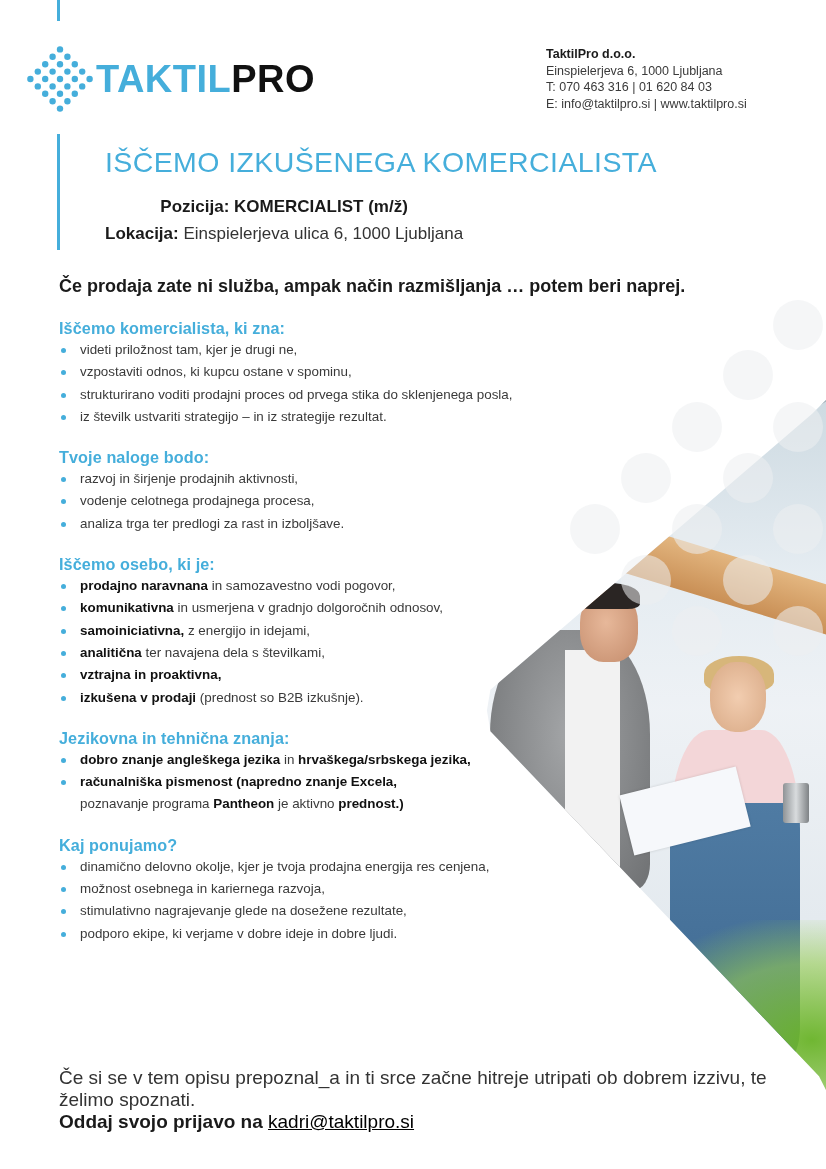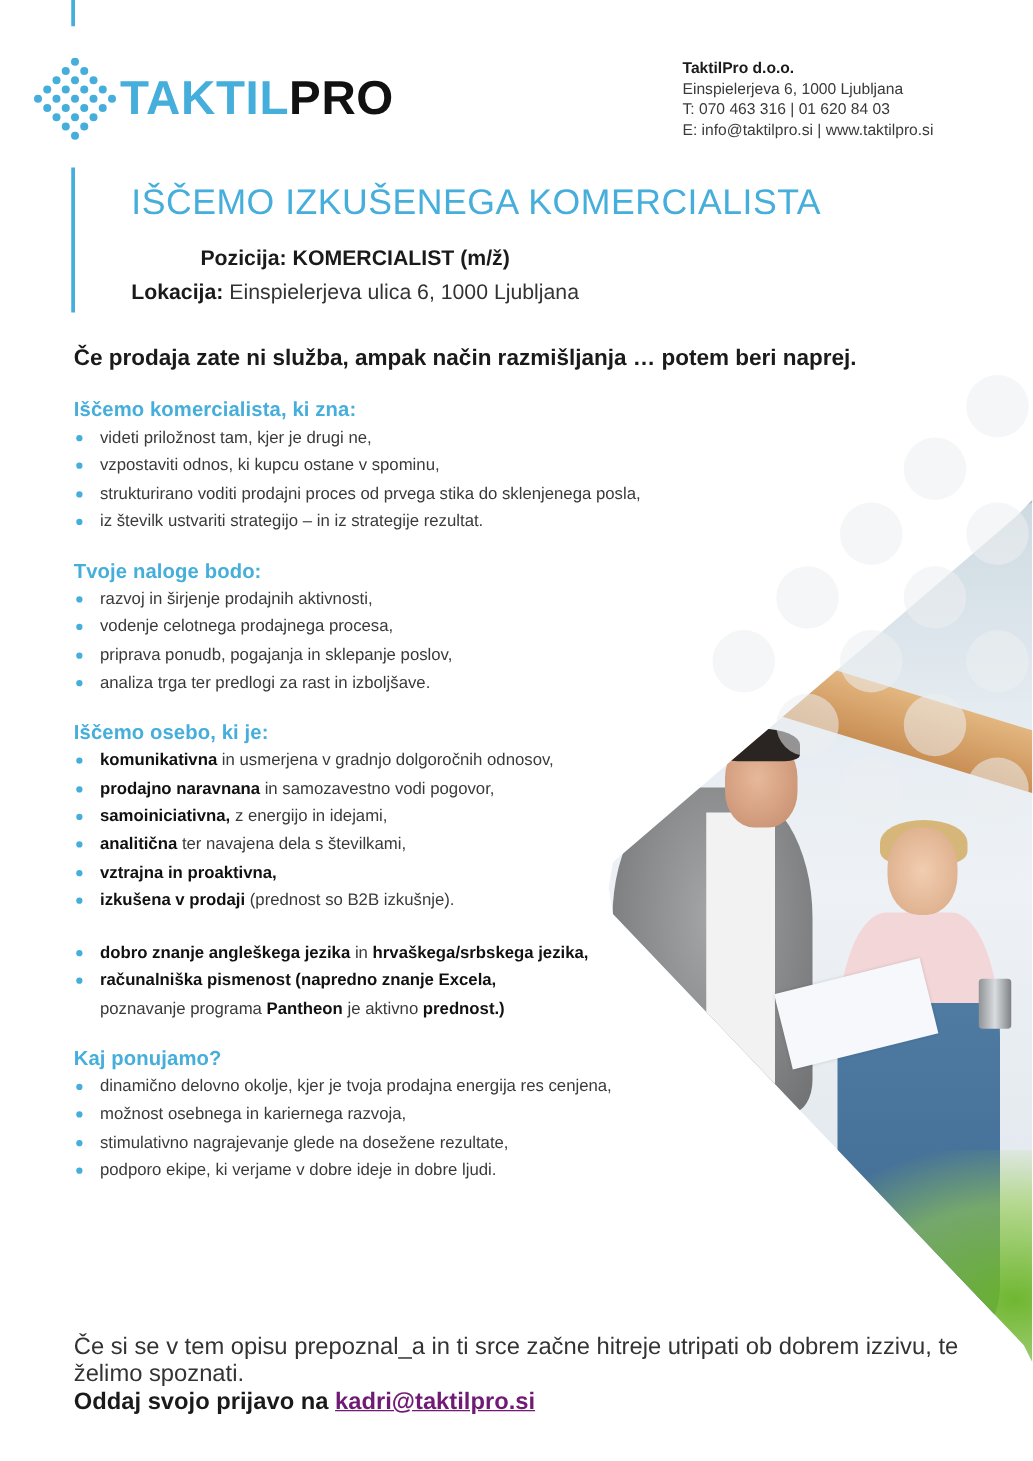--- a/index.html
+++ b/index.html
@@ -32,21 +32,21 @@
   .intro { font-size: 18px; font-weight: 700; color: #1a1a1a; margin-bottom: 22px; }
   .sec-h { font-size: 16.2px; font-weight: 700; color: #45aedb; margin-bottom: 1px; letter-spacing: 0.1px; }
   ul.list { list-style: none; margin-bottom: 20px; }
   ul.list li { position: relative; padding-left: 21px; font-size: 13.4px; line-height: 22.3px; color: #3a3a3a; white-space: nowrap; }
   ul.list li::before { content: ""; position: absolute; left: 2px; top: 9px; width: 5px; height: 5px; border-radius: 50%; background: #45aedb; }
   ul.list li.cont::before { display: none; }
   ul.list li b { color: #111; font-weight: 700; }
 
   .closing { position: absolute; left: 59px; top: 1067px; font-size: 19px; line-height: 22px; color: #333; z-index: 3; }
   .closing .cta { font-weight: 700; color: #1a1a1a; }
-  .closing a { color: #701a75; text-decoration: underline; font-weight: 700; }
+  .closing a { color: #000000; text-decoration: underline; font-weight: 400; }
 
   
   .photo-wrap { position: absolute; left: 480px; top: 400px; width: 346px; height: 690px; overflow: hidden; z-index: 1; }
   .photo-shape { position: absolute; left: 0; top: 0; width: 346px; height: 690px;
     clip-path: polygon(100% 0%, 100% 100%, 98% 98%, 3% 48%, 2% 45%, 3% 42%, 96% 2%); }
   .photo-bg { position: absolute; inset: 0;
     background:
       linear-gradient(180deg, rgba(200,214,222,0.9) 0%, rgba(226,234,240,0.9) 25%, rgba(236,240,244,0.9) 45%, rgba(220,228,234,1) 100%); }
   .beam { position: absolute; left: 60px; top: 150px; width: 340px; height: 48px; background: linear-gradient(180deg,#e3b680,#c98f55); transform: rotate(17deg); }
   .beam2 { position: absolute; left: 60px; top: 50px; width: 340px; height: 22px; background: #9aa9b2; transform: rotate(-32deg); }
@@ -161,38 +161,38 @@
       <li>strukturirano voditi prodajni proces od prvega stika do sklenjenega posla,</li>
       <li>iz številk ustvariti strategijo – in iz strategije rezultat.</li>
     </ul>
   </div>
 
   <div>
     <h2 class="sec-h">Tvoje naloge bodo:</h2>
     <ul class="list">
       <li>razvoj in širjenje prodajnih aktivnosti,</li>
       <li>vodenje celotnega prodajnega procesa,</li>
-      <li>priprava ponudb, pogajanja in sklepanje poslov,</li>
       <li>analiza trga ter predlogi za rast in izboljšave.</li>
     </ul>
   </div>
 
   <div>
     <h2 class="sec-h">Iščemo osebo, ki je:</h2>
     <ul class="list">
+      <li><b>prodajno naravnana</b><span> in samozavestno vodi pogovor,</span></li>
       <li><b>komunikativna</b><span> in usmerjena v gradnjo dolgoročnih odnosov,</span></li>
-      <li><b>prodajno naravnana</b><span> in samozavestno vodi pogovor,</span></li>
       <li><b>samoiniciativna,</b><span> z energijo in idejami,</span></li>
       <li><b>analitična</b><span> ter navajena dela s številkami,</span></li>
       <li><b>vztrajna in proaktivna,</b><span></span></li>
       <li><b>izkušena v prodaji</b><span> (prednost so B2B izkušnje).</span></li>
     </ul>
   </div>
 
   <div>
+    <h2 class="sec-h">Jezikovna in tehnična znanja:</h2>
     <ul class="list">
       <li><b>dobro znanje angleškega jezika</b><span> in </span><b>hrvaškega/srbskega jezika,</b></li>
       <li><b>računalniška pismenost (napredno znanje Excela,</b></li>
       <li class="cont"><span>poznavanje programa </span><b>Pantheon</b><span> je aktivno </span><b>prednost.)</b></li>
     </ul>
   </div>
 
   <div>
     <h2 class="sec-h">Kaj ponujamo?</h2>
     <ul class="list">

